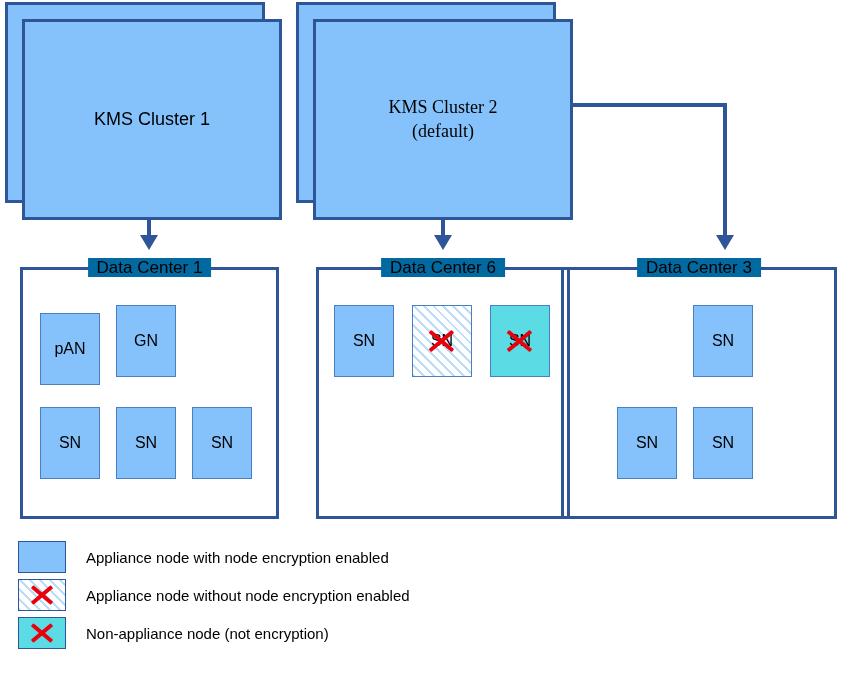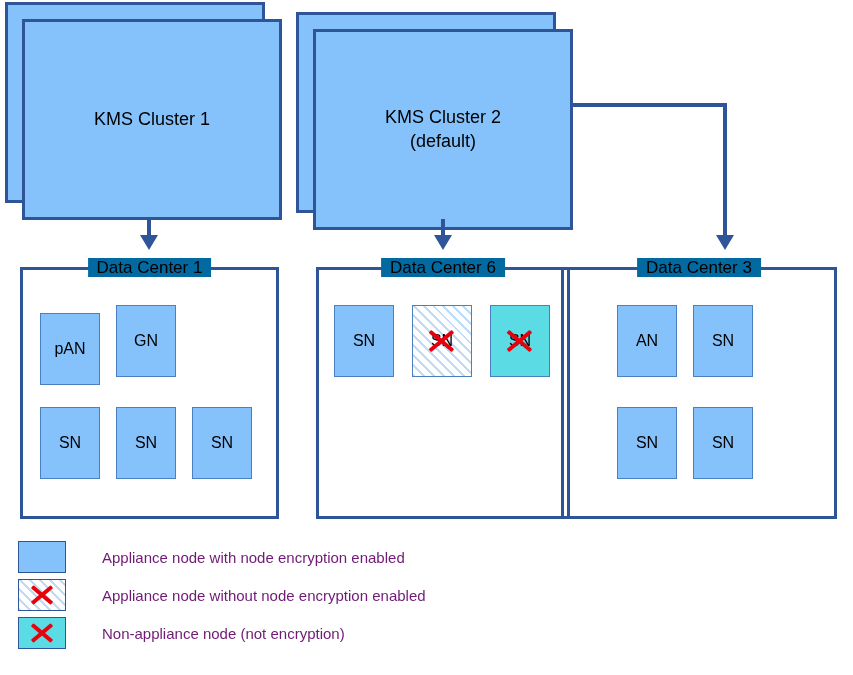--- a/index.html
+++ b/index.html
@@ -201,41 +201,41 @@
     top: 50%;
     width: 100%;
     height: 4px;
     background: #e8000d;
     border-radius: 1px;
   }
   .legend-x::before { transform: translateY(-50%) rotate(40deg); }
   .legend-x::after  { transform: translateY(-50%) rotate(-40deg); }
   .legend-text {
     position: absolute;
-    left: 84px;
+    left: 68px;
     top: 50%;
     transform: translateY(-50%);
     font-size: 15px;
     white-space: nowrap;
-    color: #701a75;
+    color: #000000;
   }
 </style>
 </head>
 <body>
 
 <div id="stage">
 
   <div class="kms-stack" style="left:5px; top:2px; width:277px; height:218px;">
     <div class="kms-card back" style="width:260px; height:201px;"></div>
     <div class="kms-card front" style="width:260px; height:201px;">
       <span class="kms-label">KMS Cluster 1</span>
     </div>
   </div>
 
-  <div class="kms-stack" style="left:296px; top:12px; width:277px; height:218px;">
+  <div class="kms-stack" style="left:296px; top:2px; width:277px; height:218px;font-family:Liberation Serif, serif;">
     <div class="kms-card back" style="width:260px; height:201px;"></div>
     <div class="kms-card front" style="width:260px; height:201px;">
       <span class="kms-label">KMS Cluster 2
 (default)</span>
     </div>
   </div>
 
   <div>
     <div class="arrow-line" style="left:147px; top:219px; width:4px; height:18px;"></div>
     <div class="arrow-head-down" style="left:140px; top:235px;"></div>
@@ -297,23 +297,20 @@
       </div>
 
     </div>
   </div>
 
   <div class="dc" style="left:561px; top:258px; width:276px; height:261px;">
     <div class="dc-frame"></div>
     <div class="dc-title">Data Center 3</div>
     <div class="dc-body">
 
-      <div class="node enc" style="left:56px; top:38px;">
-        <span class="node-text">AN</span>
-      </div>
       <div class="node enc" style="left:132px; top:38px;">
         <span class="node-text">SN</span>
       </div>
 
       <div class="node enc" style="left:56px; top:140px;">
         <span class="node-text">SN</span>
       </div>
       <div class="node enc" style="left:132px; top:140px;">
         <span class="node-text">SN</span>
       </div>

